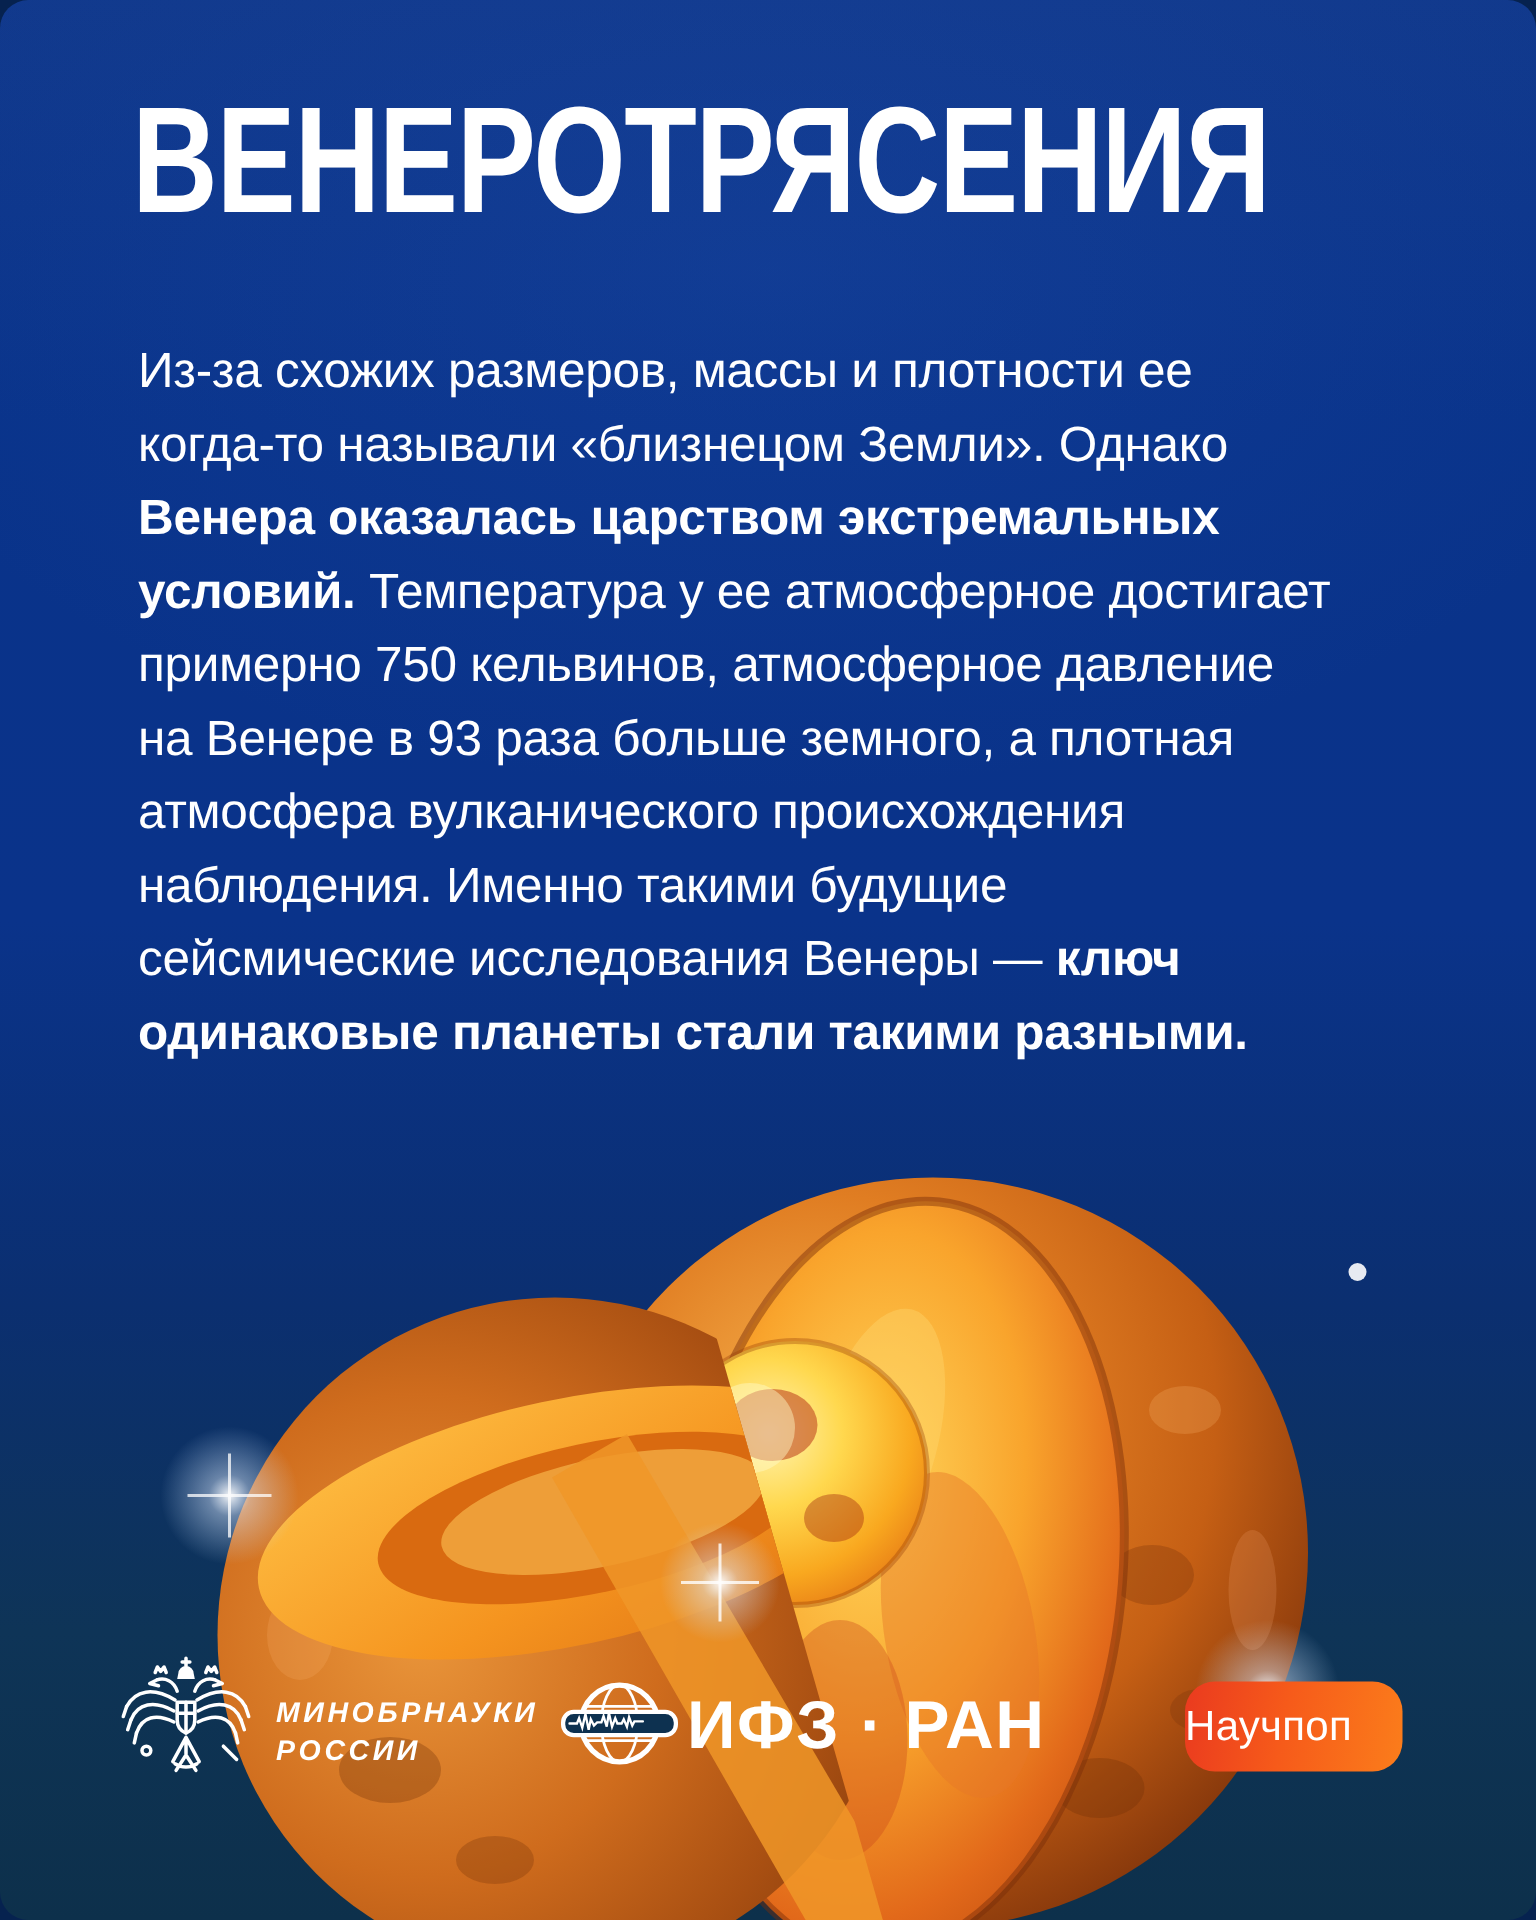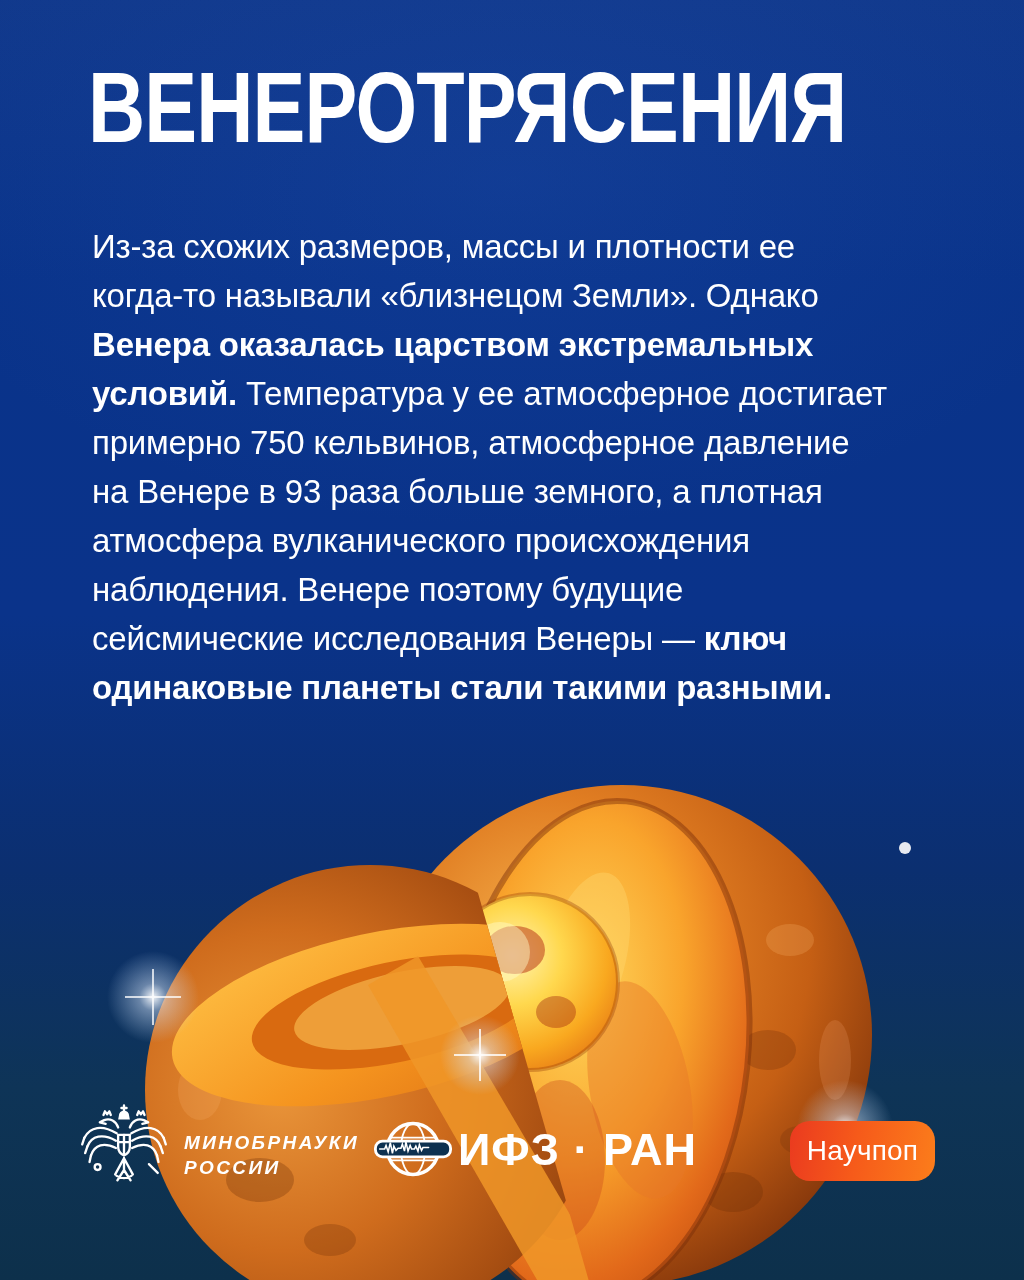--- a/index.html
+++ b/index.html
@@ -1,19 +1,20 @@
 <!DOCTYPE html>
 <html><head>
 <meta charset="utf-8">
 <style>
   html,body{margin:0;padding:0;background:#06224f;}
   .card{
     position:relative;width:1024px;height:1280px;margin:0 auto;overflow:hidden;
     font-family:"Liberation Sans",sans-serif;color:#fff;
     background:linear-gradient(180deg,#11398c 0%,#09338a 22%,#0a338a 48%,#0b2f70 68%,#0e3457 85%,#0d304b 100%);
+    border-radius:19px;
   }
   .bg-glow{
     position:absolute;inset:0;pointer-events:none;
     background:radial-gradient(ellipse 900px 500px at 50% 14%,rgba(40,90,190,.20),rgba(0,0,0,0) 70%);
   }
   .title{
     position:absolute;left:88px;top:57px;margin:0;
     font-size:90px;line-height:90px;font-weight:bold;letter-spacing:-1px;
     transform:scale(.88,1.12);transform-origin:left top;white-space:nowrap;
   }
@@ -27,21 +28,21 @@
     font-size:19px;font-weight:bold;letter-spacing:2.4px;line-height:25px;white-space:nowrap;font-style:italic;
   }
   .globe{position:absolute;left:374px;top:1112px;width:78px;height:74px;}
   .inst-name{
     position:absolute;left:458px;top:1124px;
     font-size:45px;font-weight:bold;letter-spacing:1px;white-space:nowrap;
   }
   .badge{
     position:absolute;left:790px;top:1121px;width:145px;height:60px;border-radius:20px;
     background:linear-gradient(100deg,#ea3a1f 0%,#f65a1a 45%,#fb7d1b 100%);
-    display:flex;align-items:center;justify-content:center;
+    display:flex;align-items:center;
   }
   .badge span{font-size:28px;font-weight:400;letter-spacing:.2px;}
 </style>
 </head>
 <body>
 
 <div class="card">
   <div class="bg-glow"></div>
 
   <svg class="planet" viewBox="0 0 1024 520" aria-hidden="true">
@@ -135,21 +136,21 @@
   <h1 class="title">ВЕНЕРОТРЯСЕНИЯ</h1>
 
   <div class="body-text">
       <div class="body-line"><span>Из-за схожих размеров, массы и плотности ее</span></div>
       <div class="body-line"><span>когда-то называли «близнецом Земли». Однако</span></div>
       <div class="body-line"><span class="bold">Венера оказалась царством экстремальных</span></div>
       <div class="body-line"><span class="bold">условий.</span><span> Температура у ее атмосферное достигает</span></div>
       <div class="body-line"><span>примерно 750 кельвинов, атмосферное давление</span></div>
       <div class="body-line"><span>на Венере в 93 раза больше земного, а плотная</span></div>
       <div class="body-line"><span>атмосфера вулканического происхождения</span></div>
-      <div class="body-line"><span>наблюдения. Венере поэтому будущие</span></div>
+      <div class="body-line"><span>наблюдения. Именно такими будущие</span></div>
       <div class="body-line"><span>сейсмические исследования Венеры — </span><span class="bold">ключ</span></div>
       <div class="body-line"><span class="bold">одинаковые планеты стали такими разными.</span></div>
     </div>
 
   <svg class="emblem" viewBox="0 0 120 124" aria-hidden="true">
     <g stroke="#fff" stroke-width="3.2" fill="none" stroke-linecap="round" stroke-linejoin="round">
       <path d="M60 4 v7 M56.5 7.5 h7"></path>
       <path d="M53 18 a7 7 0 0 1 14 0 l1 5 h-16 z" fill="#fff" stroke="none"></path>
       <path d="M52 34 C49 25 41 21 33 24 M33 24 l-6 3 8 2"></path>
       <path d="M68 34 C71 25 79 21 87 24 M87 24 l6 3 -8 2"></path>

